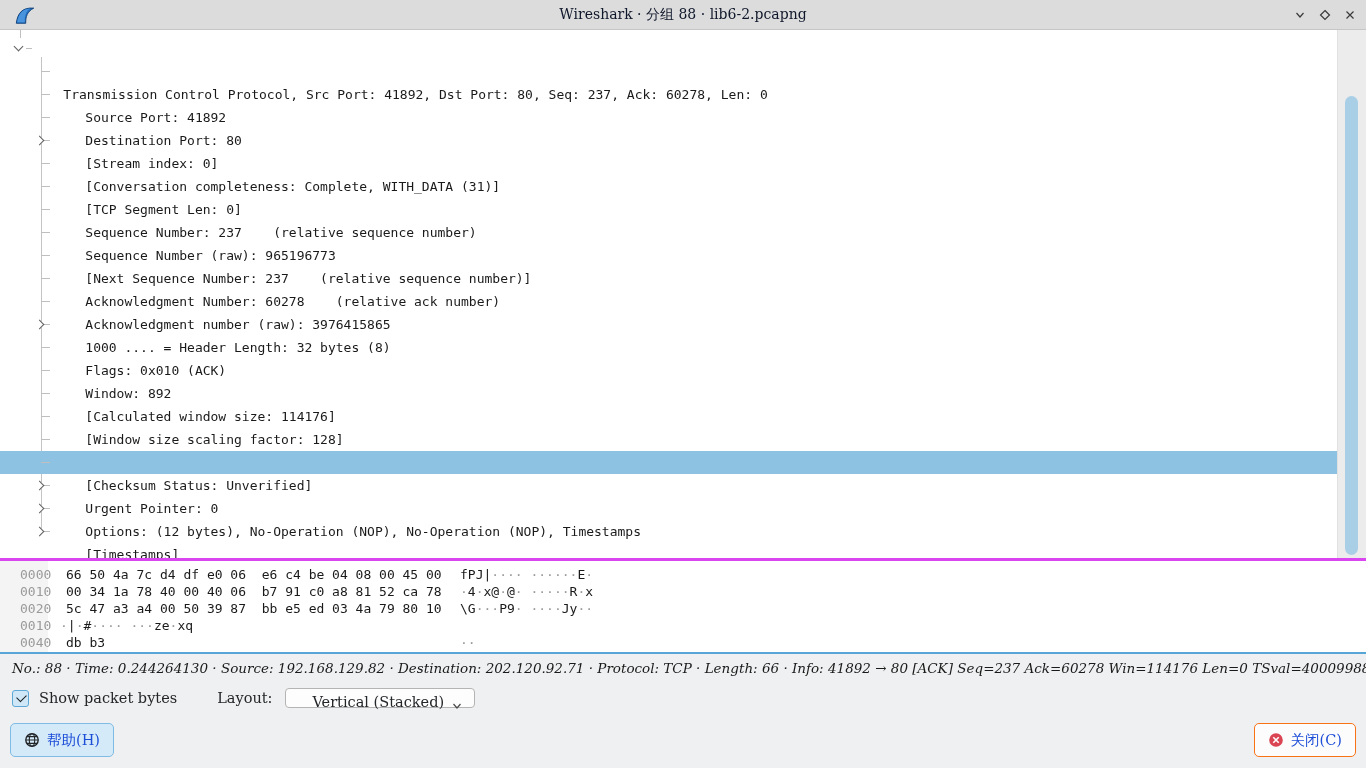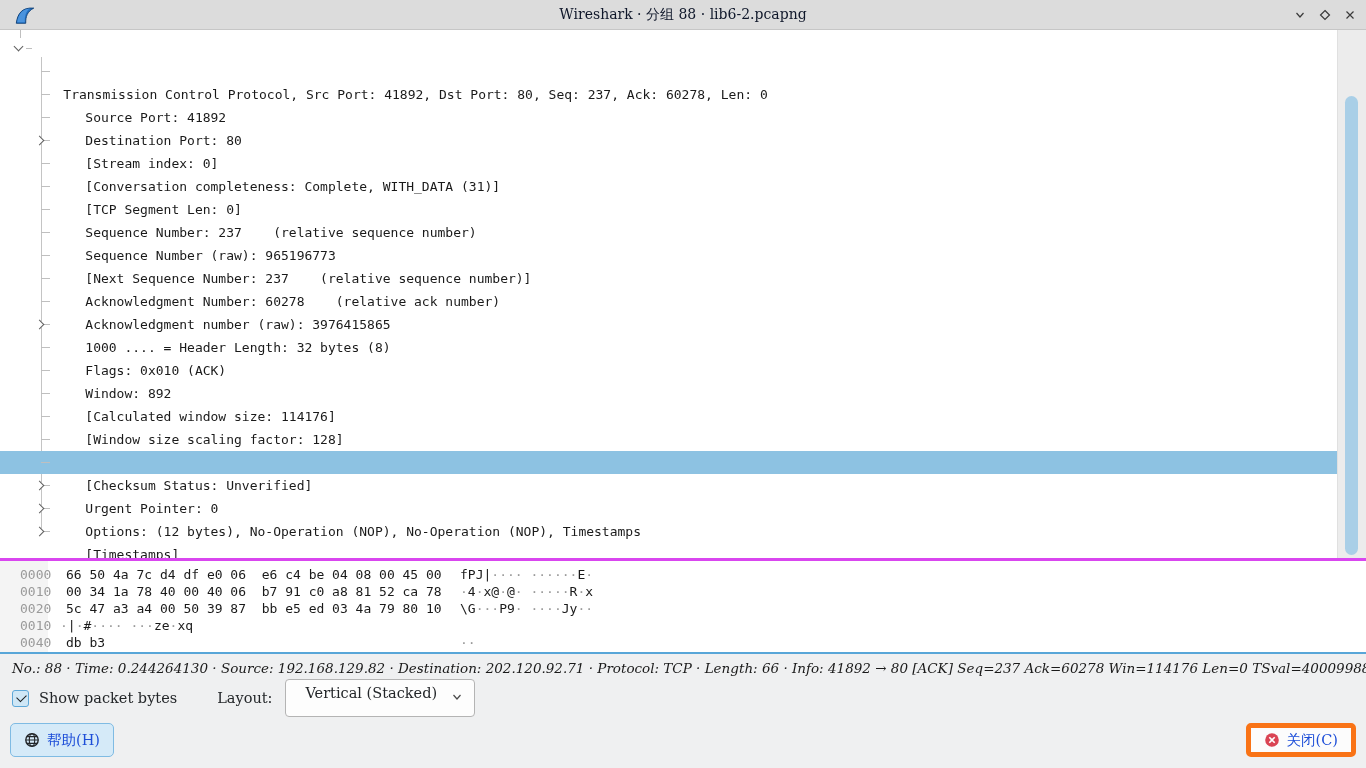--- a/index.html
+++ b/index.html
@@ -93,35 +93,35 @@
     background:#cfe7f6; position:relative; flex:none;
   }
   .checkbox::after{
     content:""; position:absolute; left:3.5px; top:3px; width:8px; height:5px;
     border-left:1.8px solid #1b1e20; border-bottom:1.8px solid #1b1e20;
     transform:rotate(-45deg);
   }
   .cb-label{ margin-left:10px; }
   .layout-label{ margin-left:40px; }
   .layout-select{
-    margin-left:13px; width:190px; height:38px; background:#fdfdfd;
+    margin-left:13px; width:190px; height:20px; background:#fdfdfd;
     border:1px solid #b4b4b4; border-radius:4px; position:relative;
-    line-height:26px; padding-left:19px; font-size:14.5px; color:#232629;
+    line-height:26px; padding-left:26px; font-size:14.5px; color:#232629;
   }
   .layout-select .chev{ position:absolute; right:10px; top:6px; }
 
   
   .button-row{ position:absolute; left:0; top:714px; width:1366px; height:54px; }
   .dlg-btn{
     position:absolute; top:9px; height:34px; display:flex; align-items:center;
     padding:0 13px; gap:7px; font-size:14.5px; color:#1d4ed8;
     border-radius:5px; cursor:default;
   }
   .help-btn{ left:10px; background:#d5eaf8; border:1px solid #7fbbe3; }
-  .close-btn{ right:10px; background:#fcfcfc; border:5px solid #f97316; }
+  .close-btn{ right:10px; background:#fcfcfc; border:1px solid #f97316; }
   .btn-icon{ width:16px; height:16px; flex:none; }
 </style>
 </head>
 <body>
 
 <div class="titlebar">
   <svg class="app-icon" viewBox="0 0 24 24">
     <path d="M2.5 21 C4 10 9 3.5 21.5 4.5 C14.5 8 12.5 14 12.8 21 Z" fill="#2474c8" stroke="#0d3d74" stroke-width="1"></path>
     <path d="M3.5 20 C5 11 9 5.5 17 5 C12.5 8.5 11.5 14 11.8 20 Z" fill="#4a93dd"></path>
   </svg>

